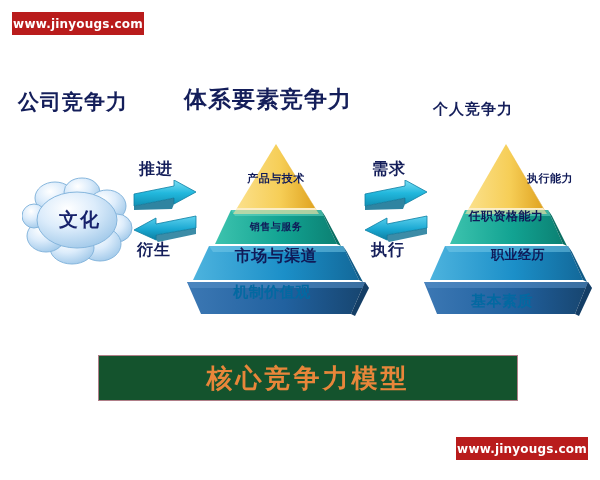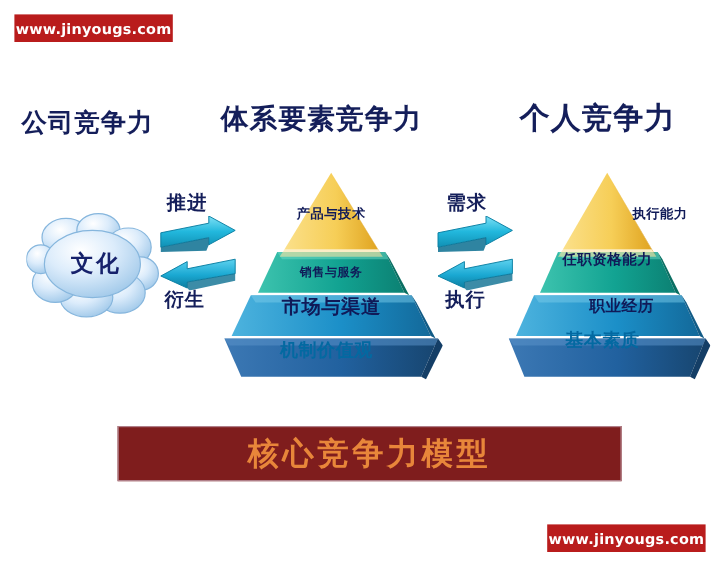--- a/index.html
+++ b/index.html
@@ -41,21 +41,21 @@
   
   .heading {
     position: absolute;
     color: #141e5a;
     font-weight: bold;
     white-space: nowrap;
     font-family: "DejaVu Sans", "Liberation Sans", sans-serif;
   }
   #head-company { left: 18px;  top: 88px;  font-size: 21px; letter-spacing: 1px; }
   #head-system  { left: 184px; top: 84px;  font-size: 23px; letter-spacing: 1px; }
-  #head-person  { left: 433px; top: 82px;  font-size: 25px; letter-spacing: 1px; font-family: Liberation Serif, serif; }
+  #head-person  { left: 433px; top: 100px;  font-size: 15px; letter-spacing: 1px; font-family: Liberation Serif, serif; }
 
   
   #cloud {
     position: absolute;
     left: 22px; top: 174px;
     width: 112px; height: 92px;
   }
   #cloud svg { display:block; width:100%; height:100%; }
   #cloud-label {
     position: absolute;
@@ -106,21 +106,21 @@
   }
   .tier-label.dark  { color: #101a58; }
   .tier-label.white { color: #0369a1; text-align: center; }
 
   
   #title-box {
     position: absolute;
     left: 98px; top: 355px;
     width: 420px; height: 46px;
     border: 1.6px solid #b07f89;
-    background: #7f1d1d;
+    background: #14532d;
     box-sizing: border-box;
     display: flex;
     align-items: center;
     justify-content: center;
   }
   #title-text {
     color: #e8863a;
     font-size: 26px;
     font-weight: bold;
     letter-spacing: 3px;
@@ -272,19 +272,19 @@
 
     <polygon points="86,2 123,66 49,66" fill="url(#pyY)"></polygon>
     <polygon points="86,2 127,72 123,66" fill="#d99b1c"></polygon>
     <polygon points="49,66 123,66 127,72 45,72" fill="#f9e1a0" opacity="0.6"></polygon>
   </svg>
 </div>
 
 <div class="tier-label dark" style="left:506px; top:171px; font-size:11px; letter-spacing:0.5px;margin-left:44px;">执行能力</div>
 <div class="tier-label dark" style="left:506px; top:208px; font-size:12px; letter-spacing:0.5px;">任职资格能力</div>
 <div class="tier-label dark" style="left:504px; top:246px; font-size:13px; letter-spacing:0.5px;padding-left:28px;">职业经历</div>
-<div class="tier-label white" style="left:502px; top:274px; font-size:15px; letter-spacing:0.5px;">基本素质</div>
+<div class="tier-label white" style="left:502px; top:292px; font-size:15px; letter-spacing:0.5px;">基本素质</div>
 
 <div id="title-box">
   <span id="title-text">核心竞争力模型</span>
 </div>
 
 <div class="watermark" id="wm-bottom">www.jinyougs.com</div>
 
 </body></html>

